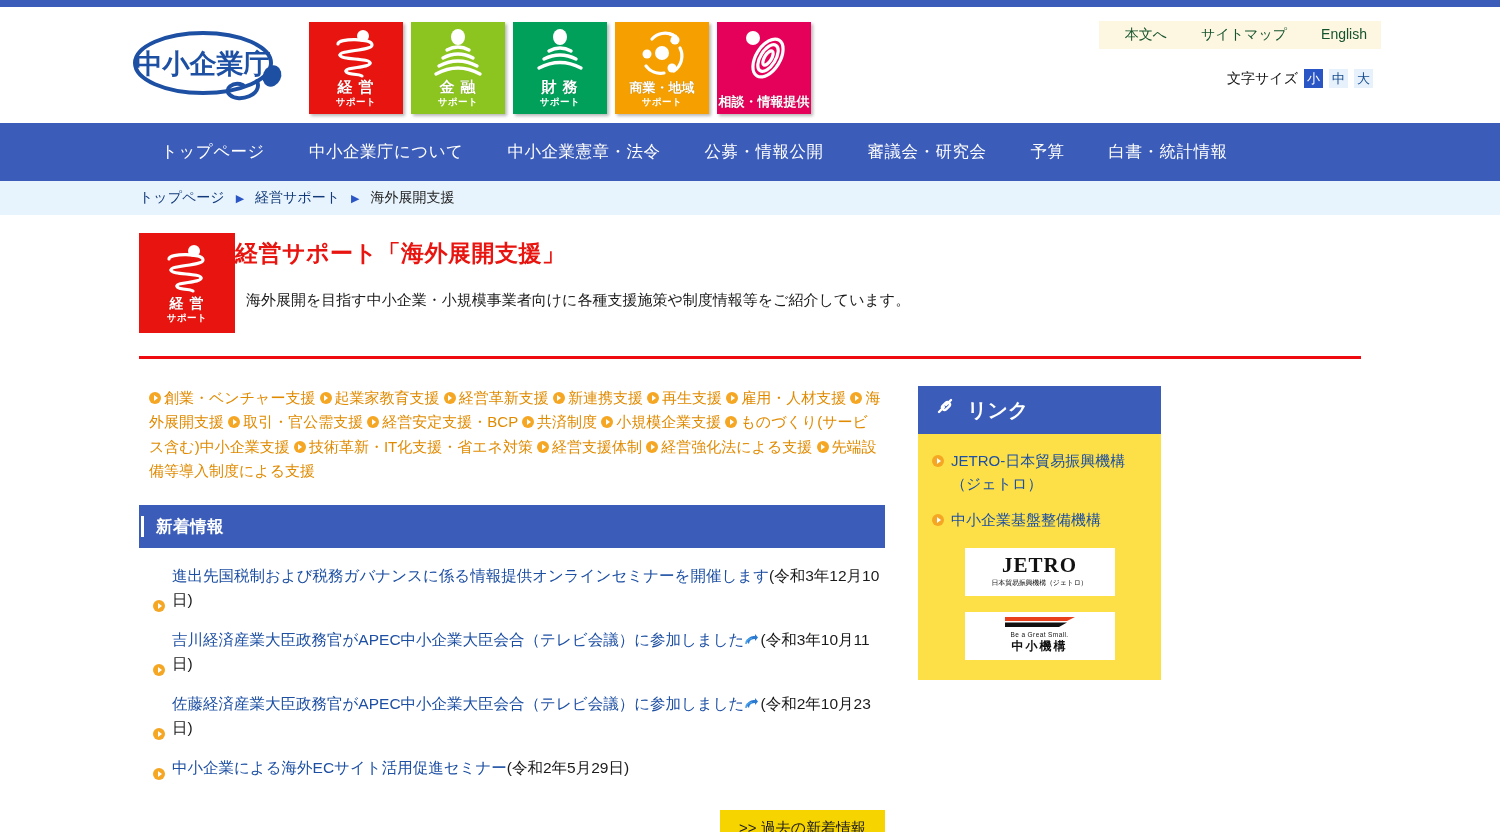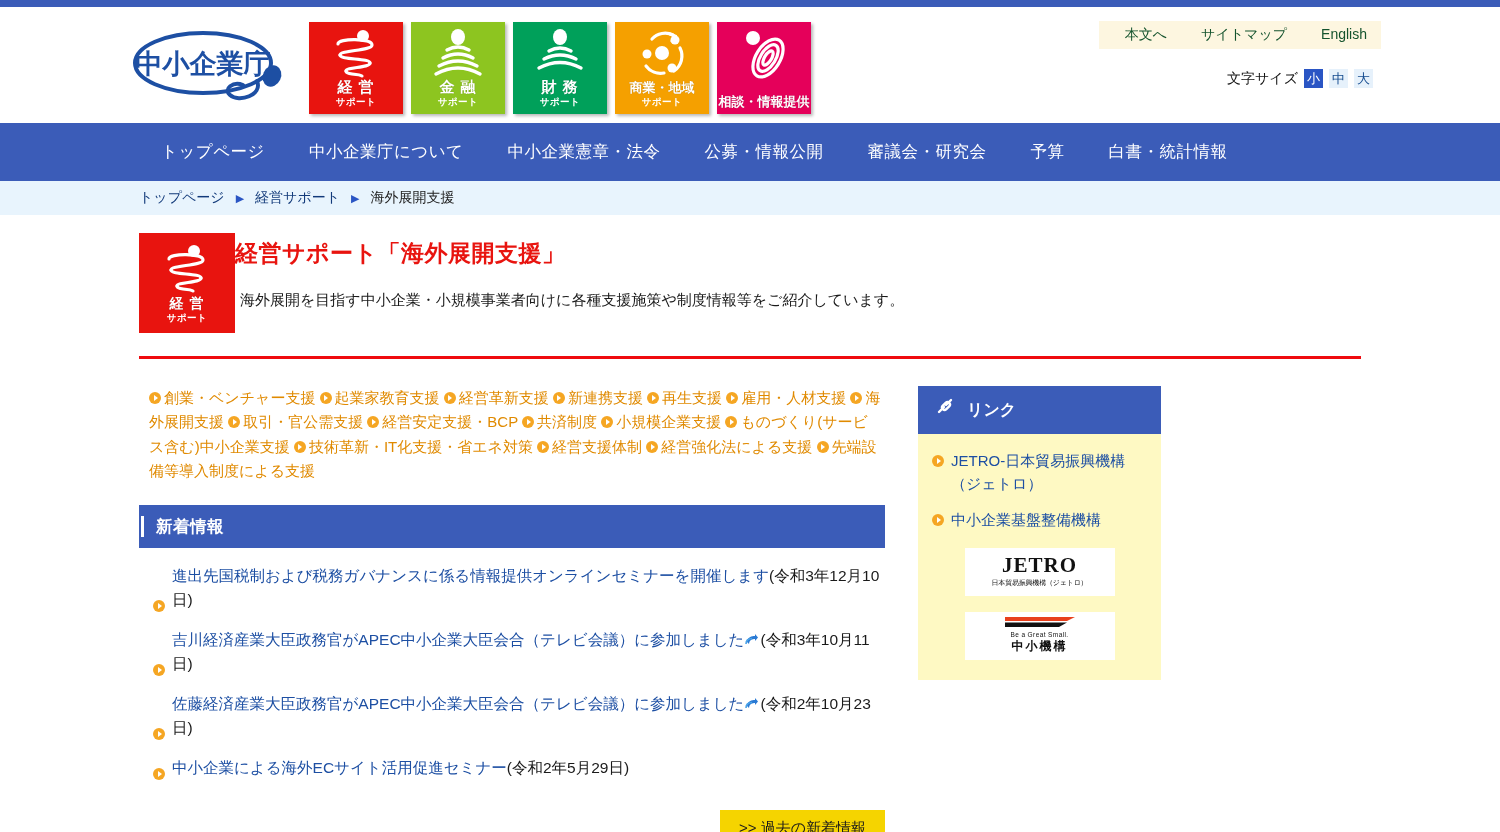--- a/index.html
+++ b/index.html
@@ -123,21 +123,21 @@
     display: flex; flex-direction: column;
     align-items: center; justify-content: flex-end;
     padding-bottom: 8px;
   }
   .title-ico .sup-t1 { font-size: 14px; }
   .title-text { padding-left: 0; padding-top: 5px; }
   .page-title {
     color: #e8140f; font-size: 23px; font-weight: bold;
     margin: 0 0 22px 0; letter-spacing: .5px;
   }
-  .page-desc { font-size: 15px; color: #1a1a1a; margin: 5px; }
+  .page-desc { font-size: 15px; color: #1a1a1a; margin: 11px; }
   .red-rule {
     height: 3px; background: #ef0a0f;
     margin: 23px 0 0 0;
   }
 
   
   .cols { display: flex; gap: 33px; padding-top: 27px; }
   .col-main { width: 746px; flex: 0 0 746px; }
   .col-side { width: 243px; flex: 0 0 243px; }
 
@@ -198,24 +198,24 @@
     border: none; cursor: pointer;
     font-family: inherit;
   }
 
   
   .side-head {
     background: #3b5cb8; height: 48px;
     display: flex; align-items: center; padding-left: 15px; gap: 10px;
   }
   .side-head h3 {
-    margin: 0; color: #fff; font-size: 16px; font-weight: bold; font-family: Liberation Serif, serif;
+    margin: 0; color: #fff; font-size: 20px; font-weight: bold; font-family: Liberation Serif, serif;
   }
   .side-body {
-    background: #fef9c3; padding: 16px 14px 20px 14px;
+    background: #fde047; padding: 16px 14px 20px 14px;
   }
   .side-link {
     display: flex; align-items: flex-start;
     font-size: 15px; line-height: 1.5; margin-bottom: 14px;
   }
   .side-link:last-of-type { margin-bottom: 0; }
   .side-link .bullet { margin-top: 5px; flex: 0 0 12px; margin-right: 7px; }
   .side-link a { color: #1d4fa3; text-decoration: none; cursor: pointer; }
   .banner {
     background: #fff; width: 150px; height: 48px; margin: 16px auto 0 auto;

